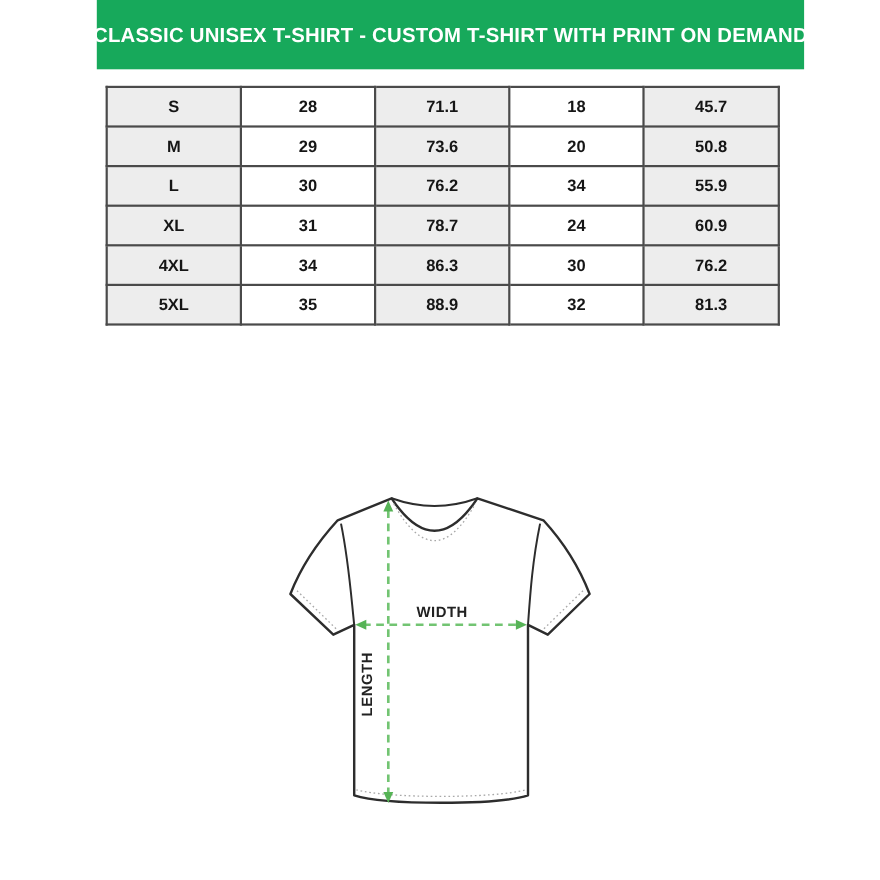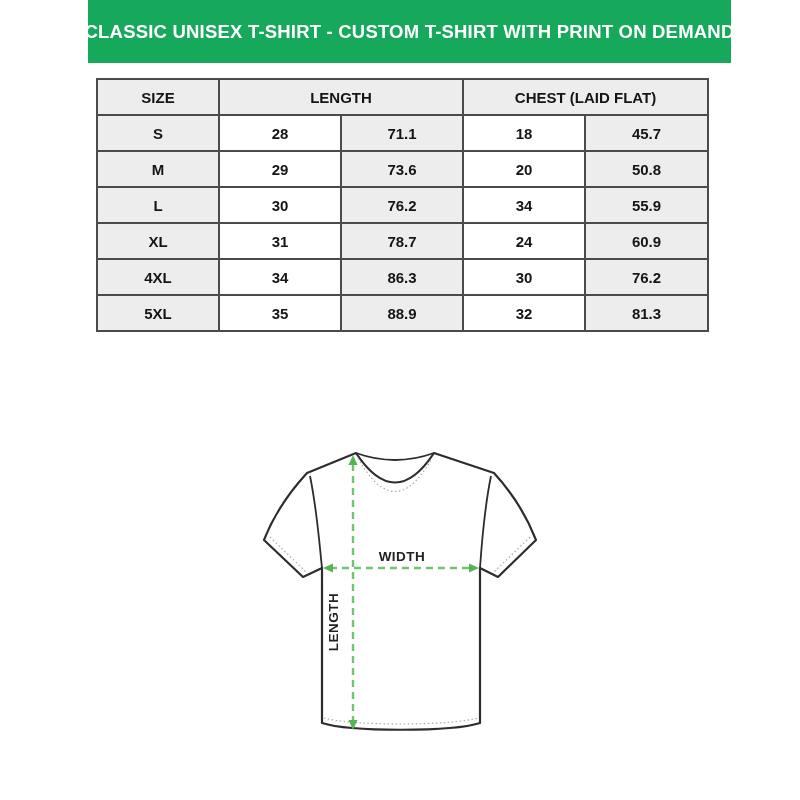--- a/index.html
+++ b/index.html
@@ -55,25 +55,20 @@
 
   <table class="size-table">
     <colgroup>
       <col style="width:122px">
         <col style="width:122px">
         <col style="width:122px">
         <col style="width:122px">
         <col style="width:123px">
     </colgroup>
     <tbody>
-      <tr>
-        <th class="cell-gray">SIZE</th>
-        <th class="cell-gray" colspan="2">LENGTH</th>
-        <th class="cell-gray" colspan="2">CHEST (LAID FLAT)</th>
-      </tr>
       <tr>
         <td class="cell-gray">S</td>
         <td class="cell-white">28</td>
         <td class="cell-gray">71.1</td>
         <td class="cell-white">18</td>
         <td class="cell-gray">45.7</td>
       </tr>
       <tr>
         <td class="cell-gray">M</td>
         <td class="cell-white">29</td>

